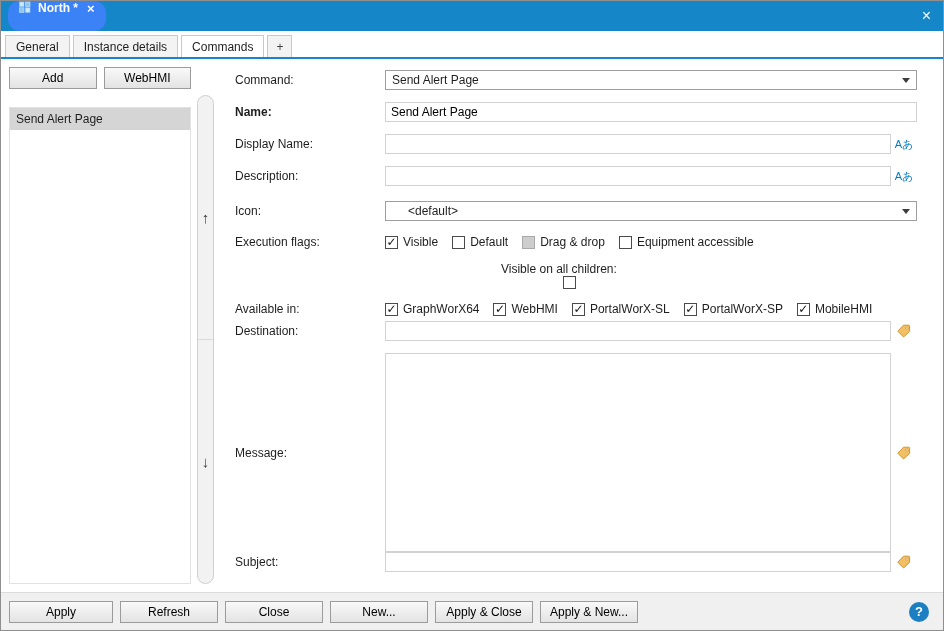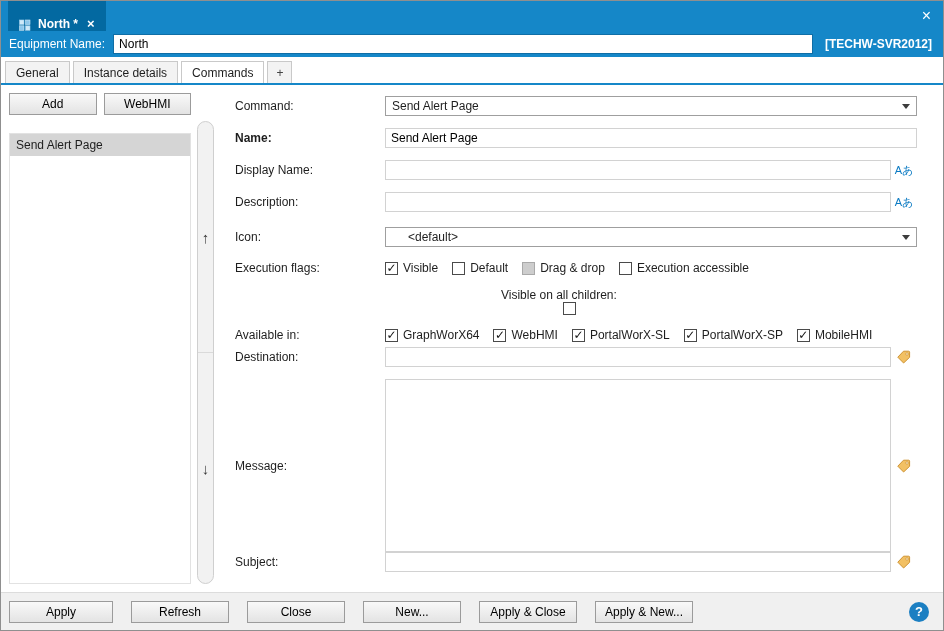--- a/index.html
+++ b/index.html
@@ -3,21 +3,21 @@
 <meta charset="utf-8">
 <style>
   * { margin:0; padding:0; box-sizing:border-box; }
   html,body { background:#ffffff; }
   body { font-family:"Liberation Sans","DejaVu Sans",sans-serif; font-size:12px; color:#1e1e1e; }
 
   .window { width:944px; height:631px; border:1px solid #8f8f8f; display:flex; flex-direction:column; overflow:hidden; background:#fff; }
 
   
   .topbar { height:30px; background:#1587c8; display:flex; align-items:center; color:#fff; flex-shrink:0; }
-  .doc-tab { height:100%; background:#0369a1; display:flex; align-items:flex-end; gap:7px; padding:0 11px; margin-left:7px; cursor:pointer; }
+  .doc-tab { height:100%; background:#3b82f6; display:flex; align-items:flex-start; gap:7px; padding:0 11px; margin-left:7px; cursor:pointer;border-radius:12px; }
   .doc-tab-label { font-weight:bold; }
   .doc-tab-close { font-weight:bold; font-size:13px; cursor:pointer; margin-left:2px; }
   .win-close { margin-left:auto; margin-right:12px; font-size:16px; line-height:1; cursor:pointer; }
 
   
   .eq-bar { height:26px; background:#1587c8; display:flex; align-items:center; padding:0 8px; color:#fff; gap:8px; flex-shrink:0; }
   .eq-input { flex:1; height:20px; border:1px solid #0f6ea6; padding:0 5px; font:12px "Liberation Sans","DejaVu Sans",sans-serif; }
   .eq-server { font-weight:bold; white-space:nowrap; margin:0 3px 0 4px; }
 
   
@@ -58,21 +58,21 @@
   .cb-item { display:flex; align-items:center; gap:5px; margin-right:14px; cursor:pointer; white-space:nowrap; }
   .cb { width:13px; height:13px; border:1px solid #4a4a4a; background:#fff; display:inline-flex; align-items:center; justify-content:center; flex-shrink:0; }
   .cb.checked::after { content:"✓"; font-size:12px; font-weight:bold; color:#111; line-height:1; margin-top:-1px; }
   .cb.disabled { background:#cdcdcd; border-color:#a9a9a9; }
 
   .msg-row { flex:1; margin-bottom:0; align-items:center; }
   .msg-textarea { flex:1; min-width:0; align-self:stretch; border:1px solid #d2d2d2; resize:none; padding:4px 5px; font:12px "Liberation Sans","DejaVu Sans",sans-serif; }
 
   
   .footer { height:38px; flex-shrink:0; background:#f0f0f0; border-top:1px solid #dcdcdc; display:flex; align-items:center; padding:0 8px; position:relative; }
-  .fbtn { width:98px; height:22px; margin-right:18px; background:linear-gradient(#f9f9f9,#e3e3e3); border:1px solid #9b9b9b; font:12px "Liberation Sans","DejaVu Sans",sans-serif; cursor:pointer; white-space:nowrap; }
+  .fbtn { width:98px; height:22px; margin-right:7px; background:linear-gradient(#f9f9f9,#e3e3e3); border:1px solid #9b9b9b; font:12px "Liberation Sans","DejaVu Sans",sans-serif; cursor:pointer; white-space:nowrap; }
   .fbtn.apply { width:104px; }
   .help-btn { position:absolute; right:14px; width:20px; height:20px; border-radius:50%; background:#1b7fc2; color:#fff; display:flex; align-items:center; justify-content:center; font-weight:bold; font-size:13px; cursor:pointer; }
 </style>
 </head>
 <body>
 
 <div class="window">
 
   <div class="topbar">
     <div class="doc-tab">
@@ -83,25 +83,20 @@
             <rect x="0.5" y="6.8" width="4.5" height="4.5" fill="#8cc7ec" stroke="#cfe9f8" stroke-width="0.6"></rect>
             <rect x="6.5" y="6.8" width="4.5" height="4.5" fill="#cfe9f8" stroke="#9fd0ee" stroke-width="0.6"></rect>
           </svg>
       </span>
       <span class="doc-tab-label">North *</span>
       <span class="doc-tab-close">×</span>
     </div>
     <span class="win-close">×</span>
   </div>
 
-  <div class="eq-bar">
-    <span>Equipment Name:</span>
-    <input class="eq-input" type="text" value="North" style="">
-    <span class="eq-server">[TECHW-SVR2012]</span>
-  </div>
 
   <div class="tabstrip">
     <div class="tab">General</div>
     <div class="tab">Instance details</div>
     <div class="tab active">Commands</div>
     <div class="tab plus">+</div>
   </div>
 
   <div class="main">
 
@@ -173,21 +168,21 @@
           <label class="cb-item">
             <span class="cb"></span>
             <span>Default</span>
           </label>
           <label class="cb-item">
             <span class="cb disabled"></span>
             <span>Drag &amp; drop</span>
           </label>
           <label class="cb-item">
             <span class="cb"></span>
-            <span>Execution accessible</span>
+            <span>Equipment accessible</span>
           </label>
         </div>
       </div>
 
       <div class="frow" style="margin-bottom:10px;flex-direction:column;">
         <span class="frow-label">Visible on all children:</span>
         <label class="cb-item">
           <span class="cb"></span>
         </label>
       </div>

